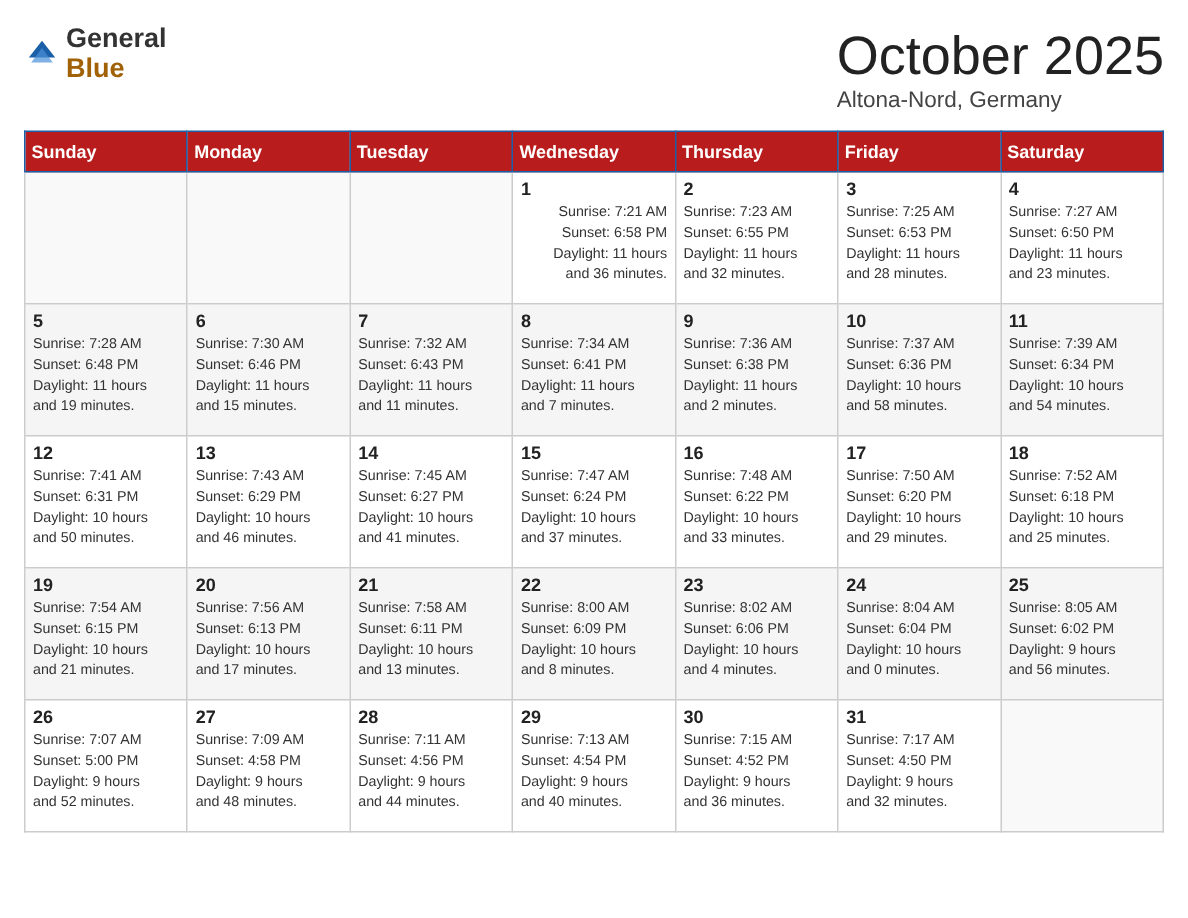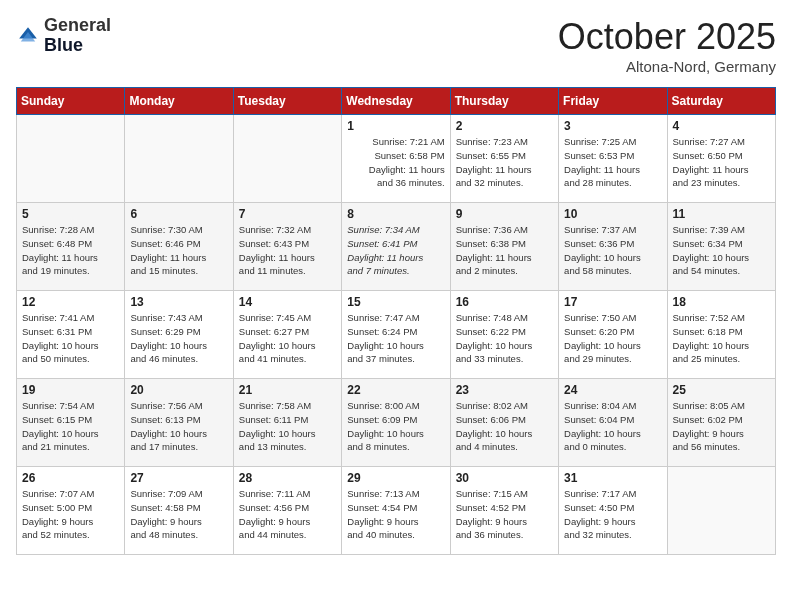--- a/index.html
+++ b/index.html
@@ -21,27 +21,27 @@
       display: flex;
       align-items: center;
       gap: 4px;
     }
     .logo-text {
       font-size: 18px;
       font-weight: bold;
       line-height: 1.1;
     }
     .logo-general { color: #333; }
-    .logo-blue { color: #0f172a; }
+    .logo-blue { color: #a16207; }
     .logo-icon {
       width: 24px;
       height: 24px;
     }
     .title-block {
-      text-align: right;
+      text-align: left;
     }
     .month-title {
       font-size: 36px;
       font-weight: normal;
       color: #222;
     }
     .location {
       font-size: 15px;
       color: #444;
     }
@@ -172,21 +172,21 @@
         </td>
         <td>
           <span class="day-number">7</span>
           <div class="day-detail" style="white-space: pre-line;">Sunrise: 7:32 AM
 Sunset: 6:43 PM
 Daylight: 11 hours
 and 11 minutes.</div>
         </td>
         <td>
           <span class="day-number">8</span>
-          <div class="day-detail" style="white-space: pre-line; font-style: italic;">Sunrise: 7:34 AM
+          <div class="day-detail" style="white-space: pre-line;">Sunrise: 7:34 AM
 Sunset: 6:41 PM
 Daylight: 11 hours
 and 7 minutes.</div>
         </td>
         <td>
           <span class="day-number">9</span>
           <div class="day-detail" style="white-space: pre-line;">Sunrise: 7:36 AM
 Sunset: 6:38 PM
 Daylight: 11 hours
 and 2 minutes.</div>

